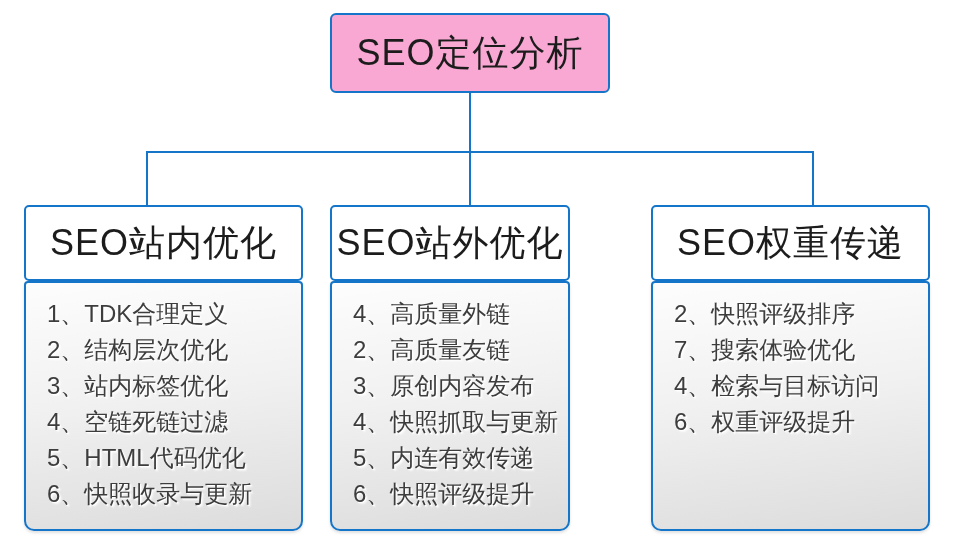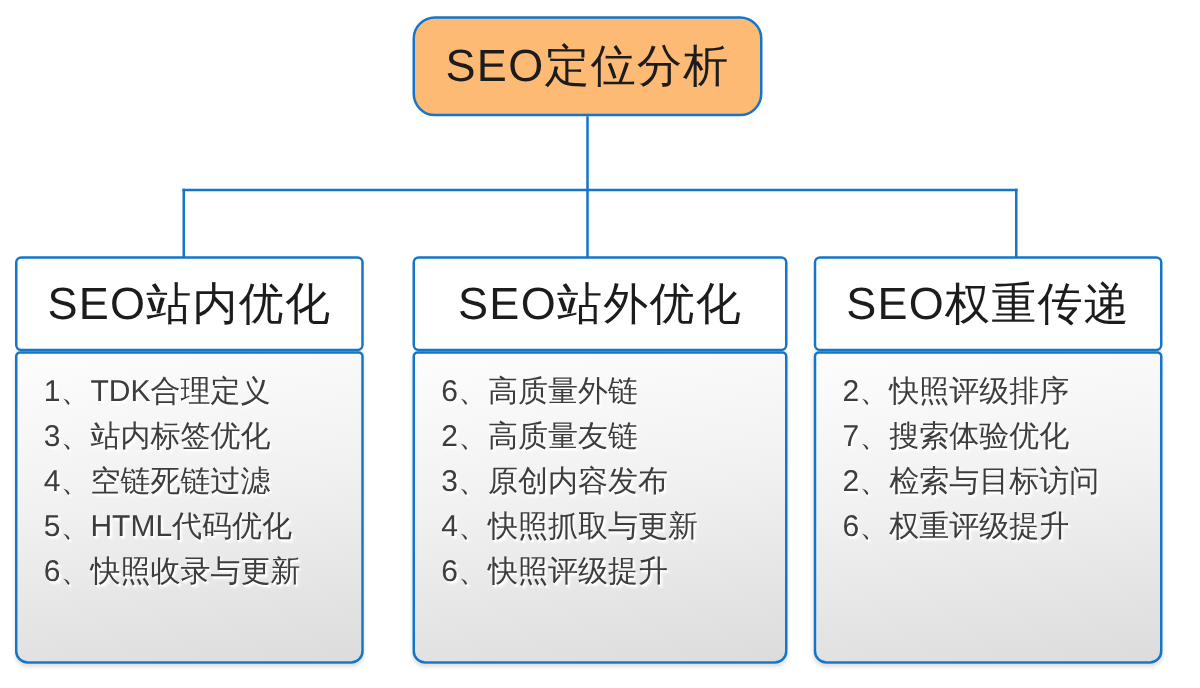--- a/index.html
+++ b/index.html
@@ -11,28 +11,28 @@
   }
   *{margin:0;padding:0;box-sizing:border-box;}
   html,body{width:960px;height:550px;background:#ffffff;overflow:hidden;
     font-family:"Liberation Sans","DejaVu Sans",sans-serif;}
   .canvas{position:relative;width:960px;height:550px;background:#ffffff;}
 
   .connector{position:absolute;background:var(--accent);}
   .connector.v{width:2px;}
   .connector.h{height:2px;}
 
-  .box{position:absolute;background:#fdba74;border:2px solid var(--accent);
-    border-radius:18px;display:flex;align-items:center;justify-content:center;}
+  .box{position:absolute;background:#f9a8d4;border:2px solid var(--accent);
+    border-radius:6px;display:flex;align-items:center;justify-content:center;}
   .root-box{left:330px;top:13px;width:280px;height:80px;}
   .root-box .title,.head .title{
     font-size:36px;color:var(--title-text);letter-spacing:1px;white-space:nowrap;}
 
   .col{position:absolute;top:205px;width:279px;}
-  .col.c2{width:300px;}
+  .col.c2{width:240px;}
   .head{position:relative;width:100%;height:76px;background:#ffffff;
     border:2px solid var(--accent);border-radius:5px;
     display:flex;align-items:center;justify-content:center;}
   .panel{position:relative;width:100%;height:250px;margin-top:0px;
     border:2px solid var(--accent);
     border-radius:4px 4px 10px 10px;
     background:linear-gradient(172deg,var(--panel-top) 0%,#f1f1f1 45%,var(--panel-bottom) 100%);
     padding:13px 2px 0 21px;
     box-shadow:0 2px 3px rgba(0,0,0,0.12);}
   .item{font-size:24px;line-height:36px;color:var(--list-text);white-space:nowrap;
@@ -46,51 +46,53 @@
   <div class="connector v" style="left:469px;top:93px;height:60px"></div>
   <div class="connector h" style="left:146px;top:151px;width:668px"></div>
   <div class="connector v" style="left:146px;top:151px;height:56px"></div>
   <div class="connector v" style="left:469px;top:151px;height:56px"></div>
   <div class="connector v" style="left:812px;top:151px;height:56px"></div>
 
   <div class="box root-box">
     <span class="title">SEO定位分析</span>
   </div>
 
-  <section class="col c1" style="left:12px">
+  <section class="col c1" style="left:24px">
     <div class="head">
       <span class="title">SEO站内优化</span>
     </div>
     <div class="panel">
       <div class="item">1、TDK合理定义</div>
+      <div class="item">2、结构层次优化</div>
       <div class="item">3、站内标签优化</div>
       <div class="item">4、空链死链过滤</div>
       <div class="item">5、HTML代码优化</div>
       <div class="item">6、快照收录与更新</div>
     </div>
   </section>
 
   <section class="col c2" style="left:330px">
     <div class="head">
       <span class="title">SEO站外优化</span>
     </div>
     <div class="panel">
-      <div class="item">6、高质量外链</div>
+      <div class="item">4、高质量外链</div>
       <div class="item">2、高质量友链</div>
       <div class="item">3、原创内容发布</div>
       <div class="item">4、快照抓取与更新</div>
+      <div class="item">5、内连有效传递</div>
       <div class="item">6、快照评级提升</div>
     </div>
   </section>
 
   <section class="col c3" style="left:651px">
     <div class="head">
       <span class="title">SEO权重传递</span>
     </div>
     <div class="panel">
       <div class="item">2、快照评级排序</div>
       <div class="item">7、搜索体验优化</div>
-      <div class="item">2、检索与目标访问</div>
+      <div class="item">4、检索与目标访问</div>
       <div class="item">6、权重评级提升</div>
     </div>
   </section>
 
 </div>
 
 </body></html>

